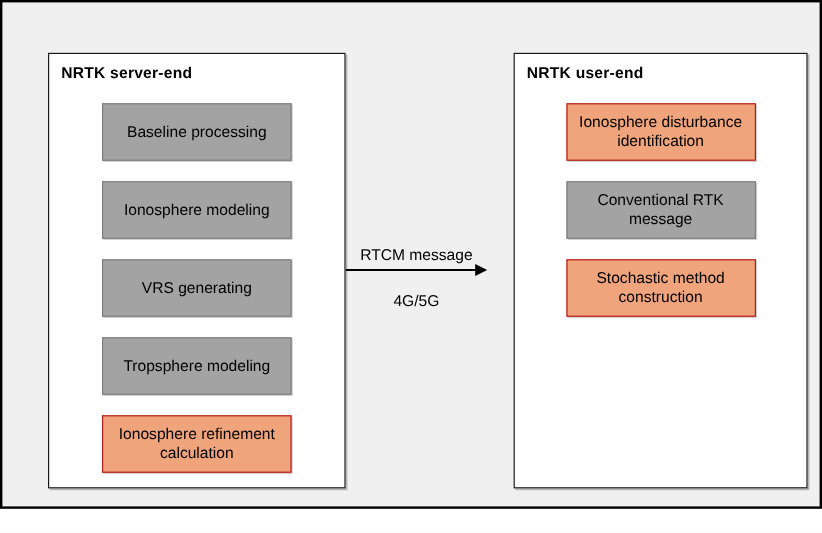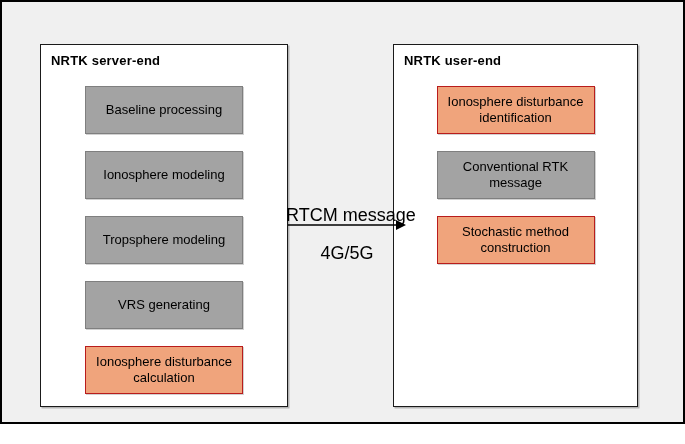--- a/index.html
+++ b/index.html
@@ -23,21 +23,21 @@
   }
   .panel {
     position: absolute;
     top: 42px;
     height: 363px;
     background: #ffffff;
     border: 1.5px solid #1a1a1a;
     box-shadow: 1.5px 1.5px 0 rgba(0,0,0,0.25);
   }
   .panel.server { left: 38px; width: 248px; }
-  .panel.user   { left: 391px; width: 245px; }
+  .panel.user   { left: 426px; width: 245px; }
   .panel-title {
     position: absolute;
     top: 8px;
     left: 10px;
     font-size: 13px;
     font-weight: bold;
     letter-spacing: 0.2px;
     white-space: nowrap;
   }
   .steps {
@@ -66,21 +66,21 @@
   }
   .step.highlight {
     background: var(--highlight);
     border: 1px solid #b91c1c;
   }
   .arrow-label {
     position: absolute;
     left: 284px;
     width: 122px;
     text-align: center;
-    font-size: 18px;
+    font-size: 13px;
     white-space: nowrap;
   }
   .arrow-label.top { top: 203px; }
   .arrow-label.bottom { top: 241px; }
   .arrow-svg {
     position: absolute;
     left: 286px;
     top: 215px;
     width: 119px;
     height: 16px;
@@ -90,23 +90,23 @@
 </head>
 <body>
 
 <div class="canvas">
 
   <div class="panel server">
     <div class="panel-title">NRTK server-end</div>
     <div class="steps">
       <div class="step">Baseline processing</div>
       <div class="step">Ionosphere modeling</div>
+      <div class="step">VRS generating</div>
       <div class="step">Tropsphere modeling</div>
-      <div class="step">VRS generating</div>
-      <div class="step highlight">Ionosphere disturbance calculation</div>
+      <div class="step highlight">Ionosphere refinement calculation</div>
     </div>
   </div>
 
   <div class="panel user">
     <div class="panel-title">NRTK user-end</div>
     <div class="steps">
       <div class="step highlight">Ionosphere disturbance identification</div>
       <div class="step">Conventional RTK message</div>
       <div class="step highlight">Stochastic method construction</div>
     </div>

